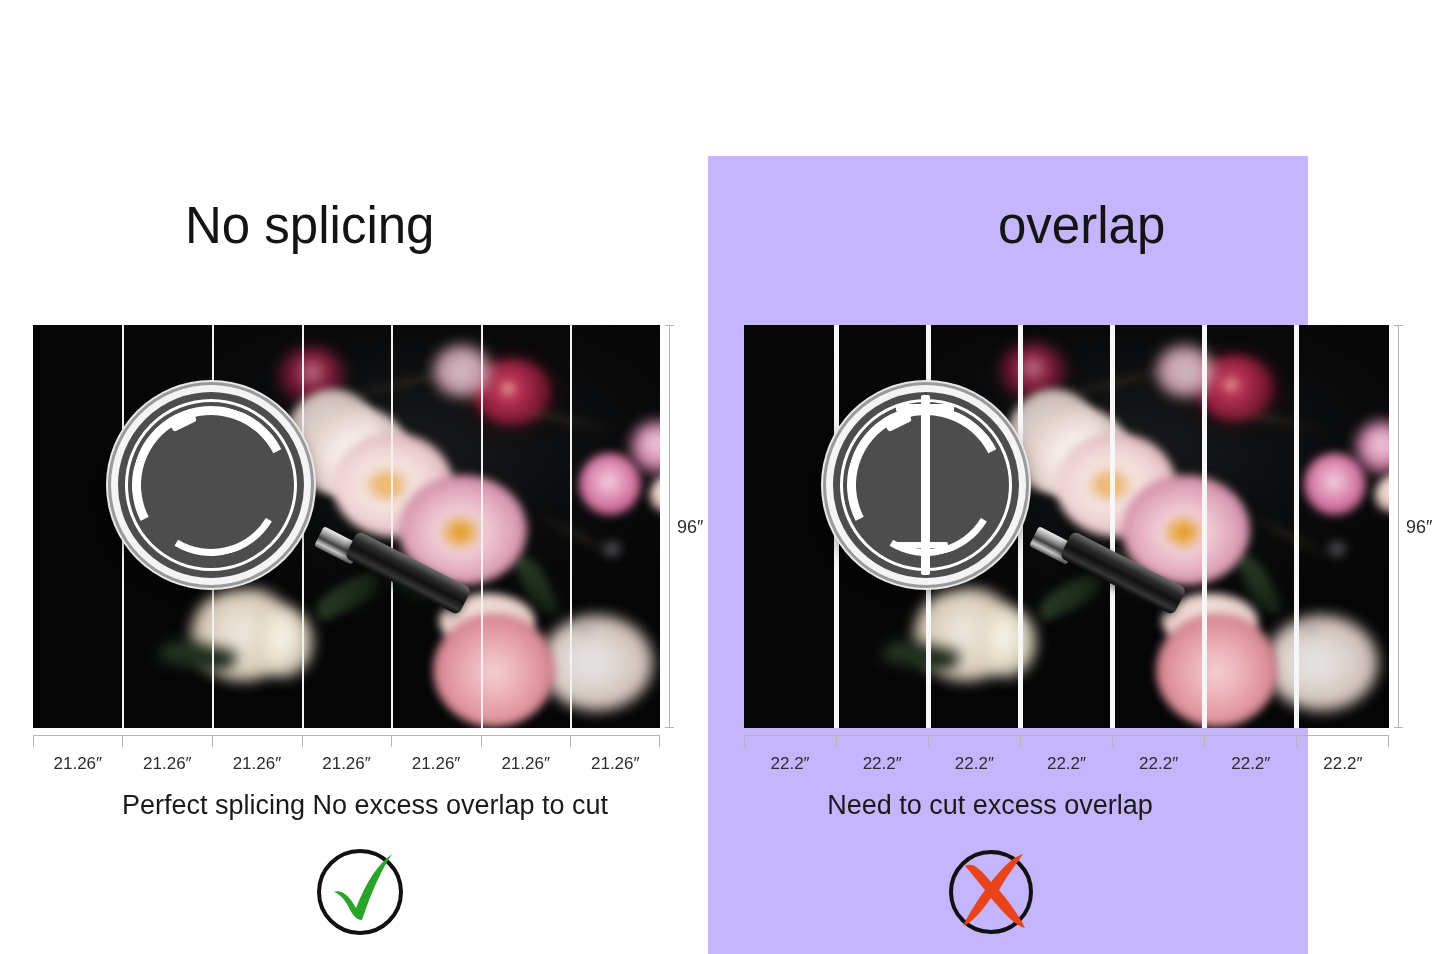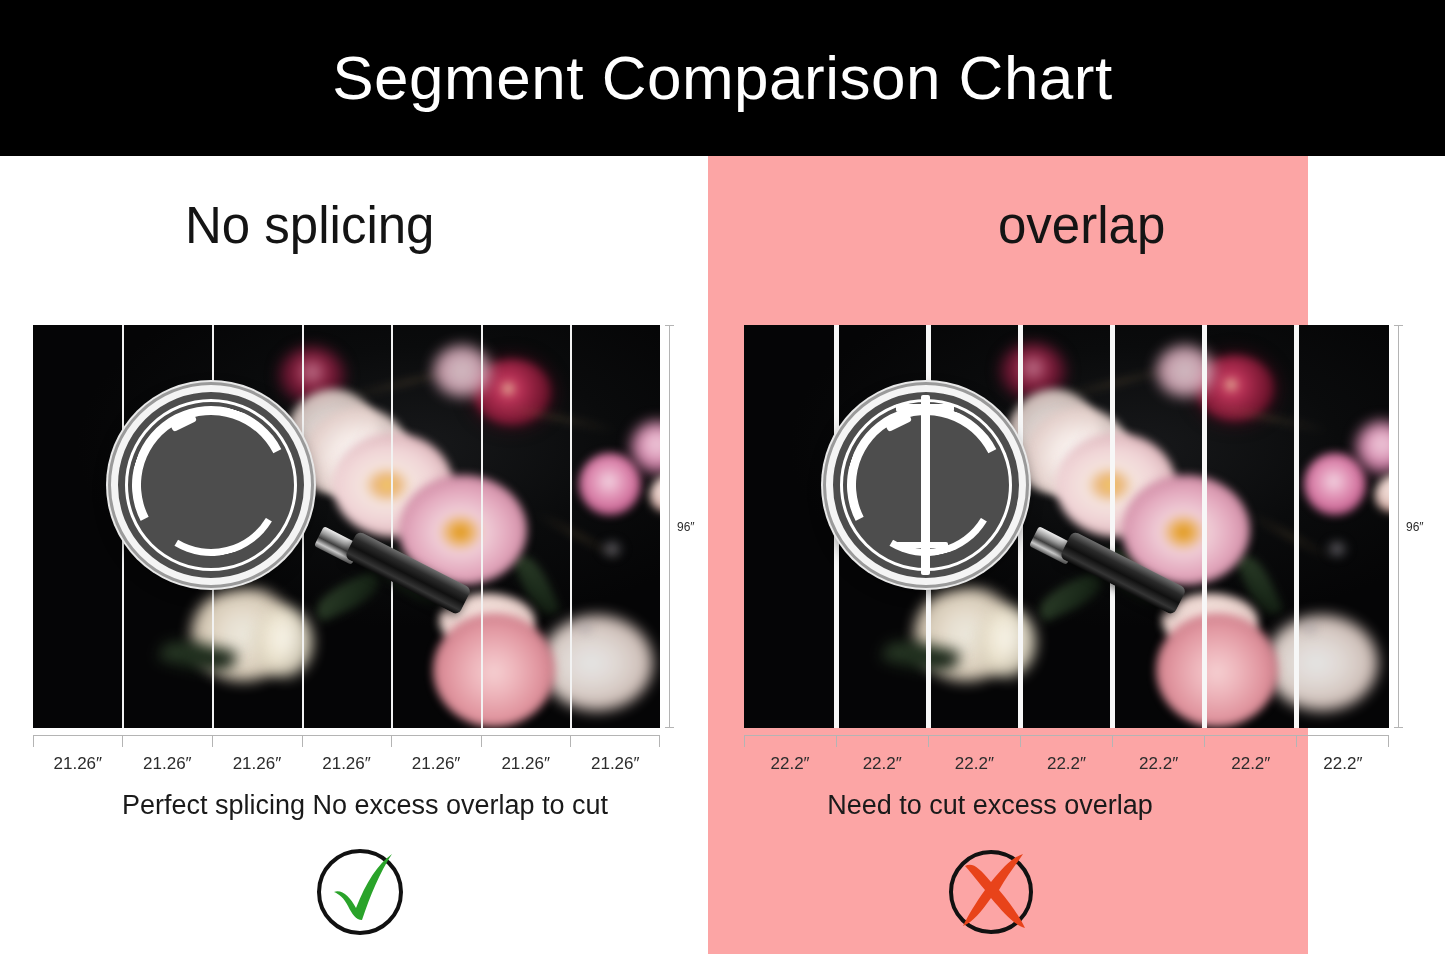--- a/index.html
+++ b/index.html
@@ -26,21 +26,21 @@
     white-space: nowrap;
   }
 
   
   .panels {
     position: absolute; left: 0; top: 156px; width: 1445px; height: 798px;
     display: flex;
   }
   .panel { position: relative; height: 798px; }
   .panel-left  { width: 708px; background: #ffffff; }
-  .panel-right { width: 600px; background: #fca5a5; }
+  .panel-right { width: 600px; background: #c4b5fd; }
 
   .panel-heading {
     position: absolute; top: 44px; width: 100%;
     text-align: center;
     font-size: 51px;
     font-weight: 400;
     color: #141414;
     line-height: 1;
   }
   .panel-left .panel-heading  { text-align: left; padding-left: 185px; }
@@ -237,21 +237,21 @@
   }
 
   
   .dim-v { position: absolute; }
   .dim-v .line { position: absolute; left: 4px; top: 0; bottom: 0; width: 1px; background: #b4b4b4; }
   .dim-v .cap { position: absolute; left: 0; width: 9px; height: 1px; background: #b4b4b4; }
   .dim-v .cap.top { top: 0; }
   .dim-v .cap.bot { bottom: 0; }
   .dim-v .lbl {
     position: absolute; left: 12px; top: 50%; transform: translateY(-50%);
-    font-size: 12px; color: #2c2c2c; white-space: nowrap;
+    font-size: 18px; color: #2c2c2c; white-space: nowrap;
   }
 
   .dim-h { position: absolute; }
   .dim-h .line { position: absolute; left: 0; right: 0; top: 0; height: 1px; background: #b4b4b4; }
   .dim-h .tick { position: absolute; top: 0; width: 1px; height: 12px; background: #b4b4b4; }
   .dim-h .seg-labels { position: absolute; top: 19px; left: 0; right: 0; display: flex; }
   .dim-h .seg-labels span {
     flex: 1 1 0; text-align: center;
     font-size: 17px; color: #2c2c2c; white-space: nowrap;
   }
@@ -272,23 +272,20 @@
   }
   .panel-left .verdict  { padding-left: 12px; }
   .panel-right .verdict { padding-right: 30px; }
   .verdict svg { display: block; }
 </style>
 </head>
 <body>
 
 <div class="page">
 
-  <div class="header">
-    <div class="header-title">Segment Comparison Chart</div>
-  </div>
 
   <div class="panels">
 
     <div class="panel panel-left">
 
       <div class="panel-heading">No splicing</div>
 
       <div class="mural-wrap">
         <div class="mural">
           <div class="mural-bg">

